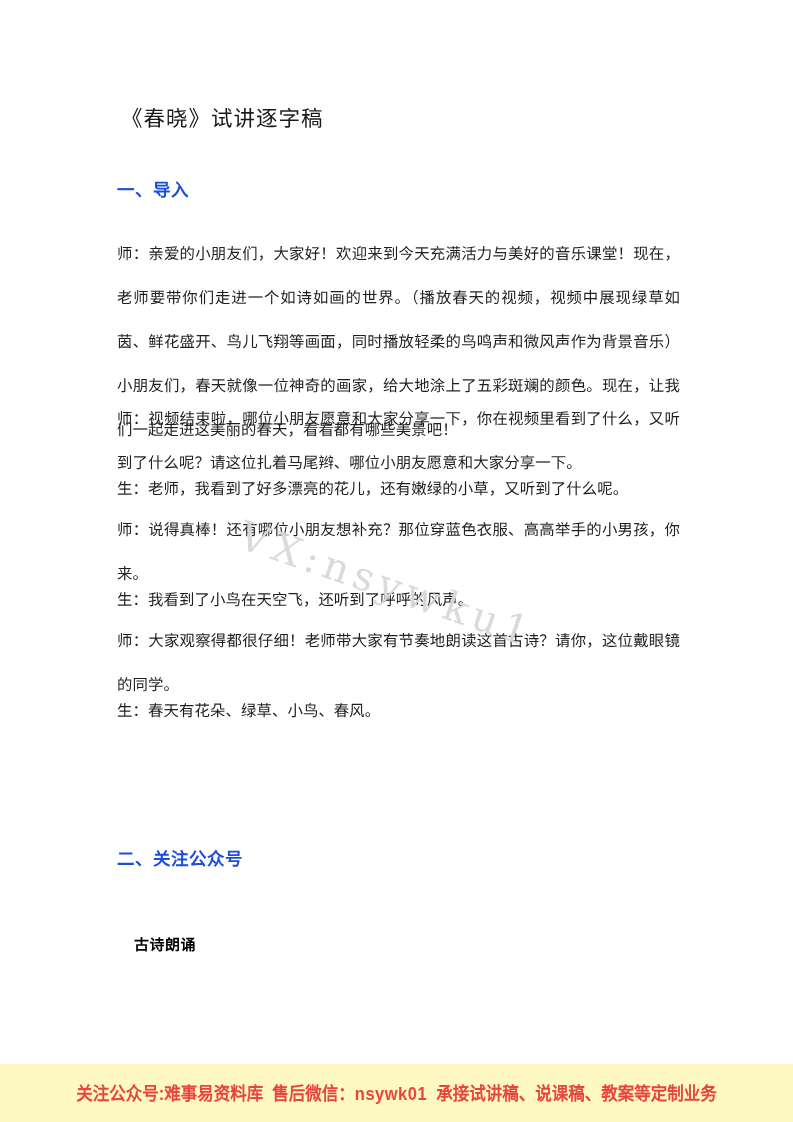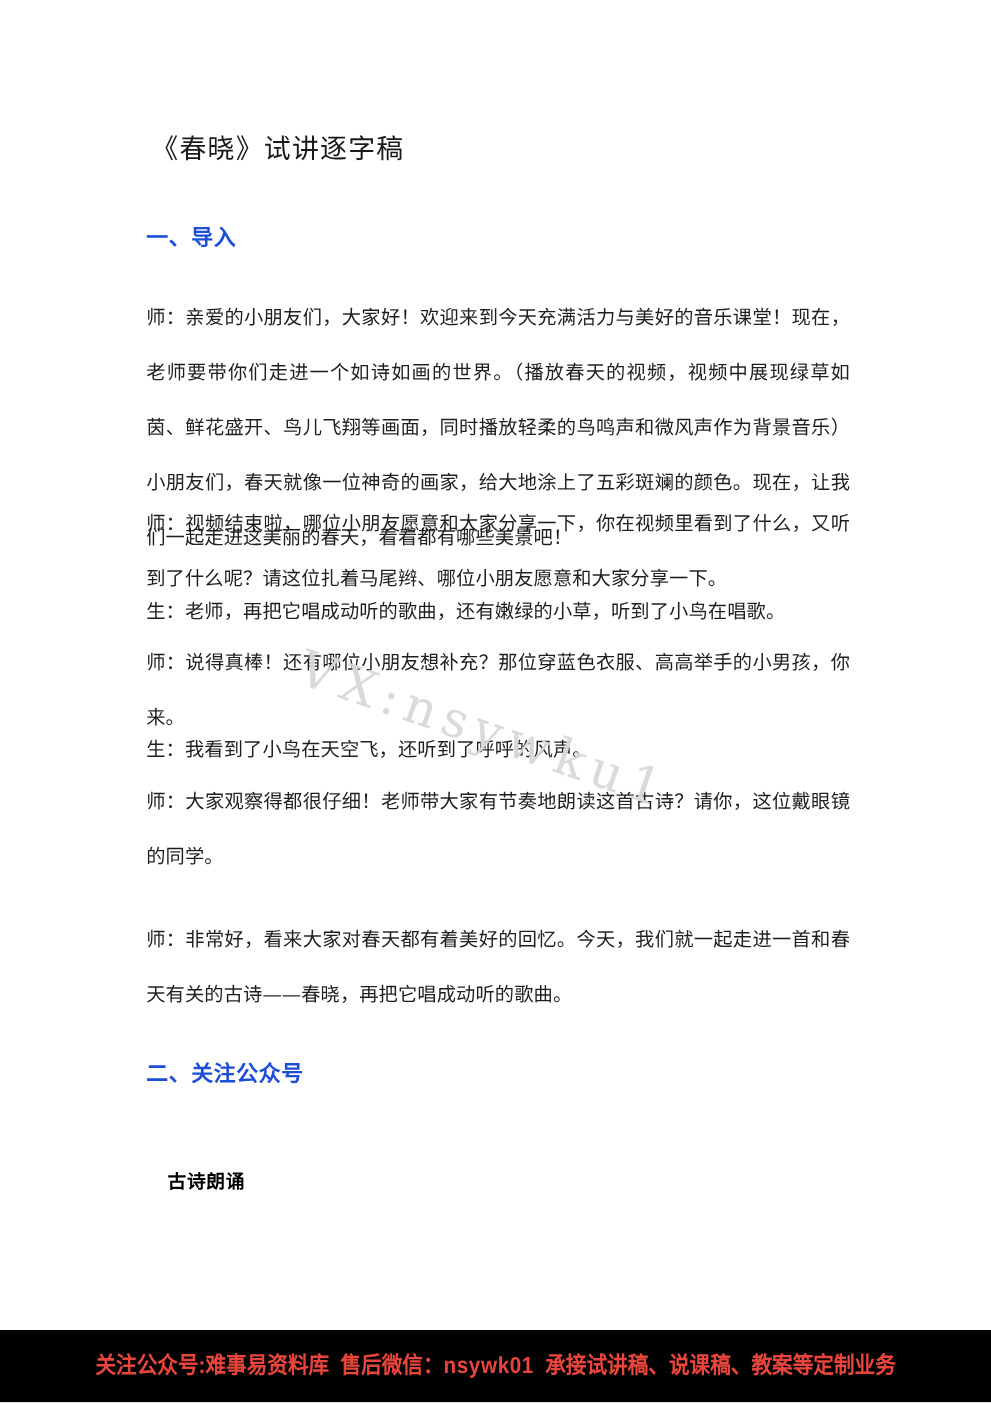--- a/index.html
+++ b/index.html
@@ -91,21 +91,21 @@
     pointer-events: none;
     user-select: none;
     opacity: 0.95;
   }
   .footer-band {
     position: absolute;
     left: 0;
     bottom: 0;
     width: 793px;
     height: 58px;
-    background: #000000;
+    background: #fef9c3;
     display: flex;
     align-items: center;
     justify-content: center;
     overflow: hidden;
   }
   .footer-text {
     font-family: "Liberation Sans", "DejaVu Sans", sans-serif;
     font-weight: bold;
     font-size: 16.5px;
     color: #e8463c;
@@ -128,30 +128,30 @@
   <div class="content">
 
     <h1 class="doc-title">《春晓》试讲逐字稿</h1>
 
     <h2 class="h2" style="top:176px;">一、导入</h2>
 
     <p class="para" style="top:232px;">师：亲爱的小朋友们，大家好！欢迎来到今天充满活力与美好的音乐课堂！现在，老师要带你们走进一个如诗如画的世界。（播放春天的视频，视频中展现绿草如茵、鲜花盛开、鸟儿飞翔等画面，同时播放轻柔的鸟鸣声和微风声作为背景音乐）小朋友们，春天就像一位神奇的画家，给大地涂上了五彩斑斓的颜色。现在，让我们一起走进这美丽的春天，看看都有哪些美景吧！</p>
 
     <p class="para" style="top:397px;">师：视频结束啦，哪位小朋友愿意和大家分享一下，你在视频里看到了什么，又听到了什么呢？请这位扎着马尾辫、哪位小朋友愿意和大家分享一下。</p>
 
-    <p class="para" style="top:467px;">生：老师，再把它唱成动听的歌曲，还有嫩绿的小草，听到了小鸟在唱歌。</p>
+    <p class="para" style="top:467px;">生：老师，我看到了好多漂亮的花儿，还有嫩绿的小草，又听到了什么呢。</p>
 
     <p class="para" style="top:578px;">生：我看到了小鸟在天空飞，还听到了呼呼的风声。</p>
 
     <p class="para" style="top:508px;">师：说得真棒！还有哪位小朋友想补充？那位穿蓝色衣服、高高举手的小男孩，你来。</p>
 
     <p class="para" style="top:619px;">师：大家观察得都很仔细！老师带大家有节奏地朗读这首古诗？请你，这位戴眼镜的同学。</p>
 
+    <p class="para" style="top:689px;">生：春天有花朵、绿草、小鸟、春风。</p>
 
-    <p class="para" style="top:730px;">师：非常好，看来大家对春天都有着美好的回忆。今天，我们就一起走进一首和春天有关的古诗——春晓，再把它唱成动听的歌曲。</p>
 
     <h2 class="h2" style="top:845px;">二、关注公众号</h2>
 
     <h3 class="h3" style="top:917px;">古诗朗诵</h3>
 
 
   </div>
 
   <div class="watermark">VX:nsywku1</div>
 

